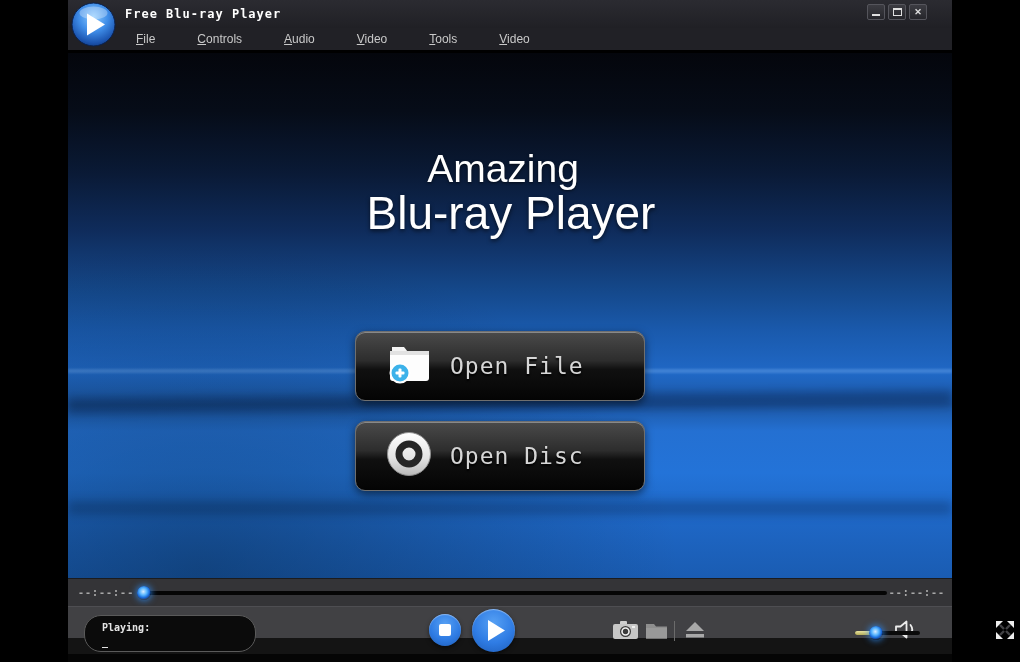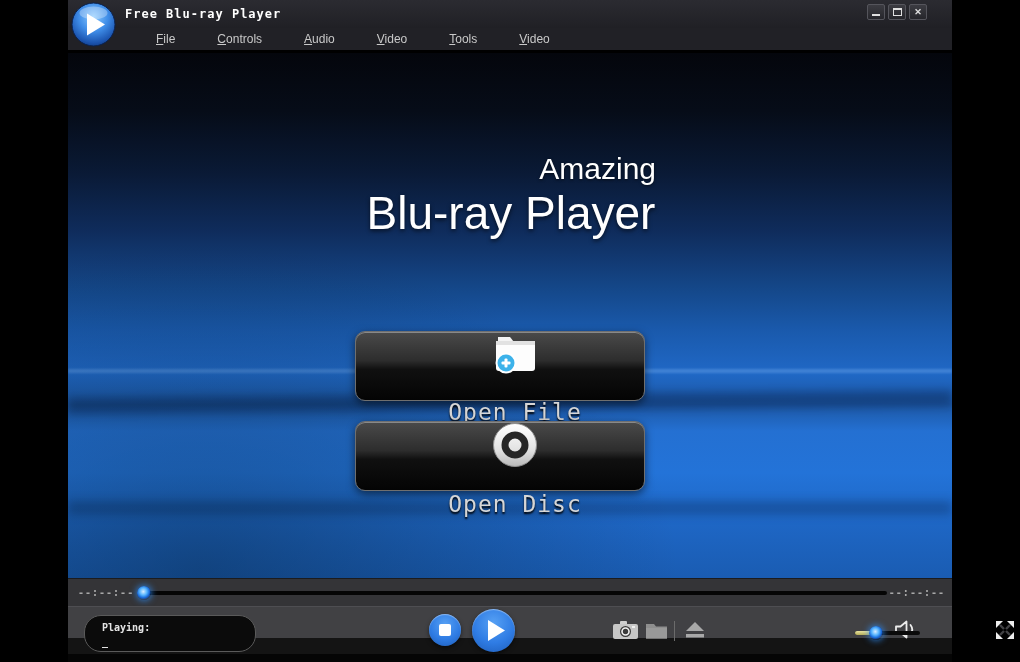--- a/index.html
+++ b/index.html
@@ -4,21 +4,21 @@
 <style>
   * { margin:0; padding:0; box-sizing:border-box; }
   html,body { width:1020px; height:662px; background:#000; overflow:hidden;
               font-family:"Liberation Sans","DejaVu Sans",sans-serif; }
   .window { position:absolute; left:68px; top:0; width:884px; height:662px; background:#141414; }
 
   
   .titlebar { position:absolute; left:0; top:0; width:100%; height:28px;
               background:linear-gradient(#2b2b31,#202025);padding-left:16px; }
   .menubar  { position:absolute; left:0; top:28px; width:100%; height:22px;
-              background:#212126; display:flex; align-items:center; gap:42px; padding-left:88px; }
+              background:#212126; display:flex; align-items:center; gap:42px; padding-left:68px; }
   .bar-sep  { position:absolute; left:0; top:50px; width:100%; height:3px; background:#000; }
   .logo { position:absolute; left:3px; top:2px; width:45px; height:45px; z-index:5; }
   .app-title { position:absolute; left:57px; top:7px; color:#fff; font:bold 12px "DejaVu Sans Mono","Liberation Mono",monospace; letter-spacing:1px; }
   .menu-item { color:#c9c9c9; font:12px "Liberation Sans",sans-serif; display:inline-block; cursor:default; }
   .menu-item::first-letter { text-decoration:underline; }
   .winbtns { position:absolute; top:4px; right:25px; display:flex; gap:3px; }
   .winbtn { width:18px; height:16px; background:linear-gradient(#3c3c42,#26262b);
             border:1px solid #55555c; border-radius:2px; color:#e0e0e0;
             display:flex; align-items:center; justify-content:center; font:bold 9px "Liberation Sans",sans-serif; }
   .min-shape { width:8px; height:2px; background:#e0e0e0; margin-top:6px; }
@@ -33,32 +33,32 @@
   .streak-bright { position:absolute; left:0; top:316px; width:100%; height:4px;
                    background:rgba(150,200,255,.28); filter:blur(1px); }
   .streak-dark1 { position:absolute; left:0; top:341px; width:100%; height:16px;
                   background:rgba(0,10,40,.30); filter:blur(4px); transform:skewY(-.5deg); }
   .streak-dark2 { position:absolute; left:0; top:448px; width:100%; height:14px;
                   background:rgba(0,15,45,.25); filter:blur(5px); }
   .shade-corner { position:absolute; left:0; top:0; width:100%; height:100%;
                   background:radial-gradient(ellipse at 15% 98%, rgba(0,18,28,.35), transparent 45%); }
 
   .hero { position:absolute; left:282px; top:100px; width:322px; color:#fff; }
-  .hero-tag { text-align:right; padding-right:16px; font-size:30px; line-height:32px;
+  .hero-tag { text-align:center; padding-right:16px; font-size:39px; line-height:32px;
               text-shadow:0 1px 3px rgba(0,0,0,.6); }
   .hero-title { text-align:center; font-size:46px; line-height:52px; margin-top:2px;
                 text-shadow:0 2px 4px rgba(0,0,0,.6); }
 
   .open-btn { position:absolute; left:287px; width:290px; height:70px; border-radius:10px;
               border:1px solid #6f6f6f; cursor:pointer;
               background:linear-gradient(180deg,#4a4a4a 0%,#2d2d2d 42%,#101010 55%,#040404 100%);
               box-shadow:inset 0 1px 0 rgba(255,255,255,.35), 0 3px 8px rgba(0,0,0,.55);
               display:flex; align-items:center; padding-left:30px; gap:18px;
               color:#d6d6d6; font:23px "DejaVu Sans Mono","Liberation Mono",monospace;
-              letter-spacing:1px; text-shadow:0 2px 2px #000;flex-direction:column; }
+              letter-spacing:1px; text-shadow:0 2px 2px #000; }
   .open-file-btn { top:278px; }
   .open-disc-btn { top:368px; }
 
   
   .seek-row { position:absolute; left:0; top:578px; width:100%; height:28px; background:#343437;
               border-top:1px solid #1c1c1e; }
   .time { position:absolute; top:8px; color:#a8a8a8; font:bold 10px "DejaVu Sans Mono","Liberation Mono",monospace; letter-spacing:1px; }
   .time-left { left:10px; }
   .time-right { right:7px; }
   .seek-track { position:absolute; left:72px; top:12px; width:747px; height:4px;

